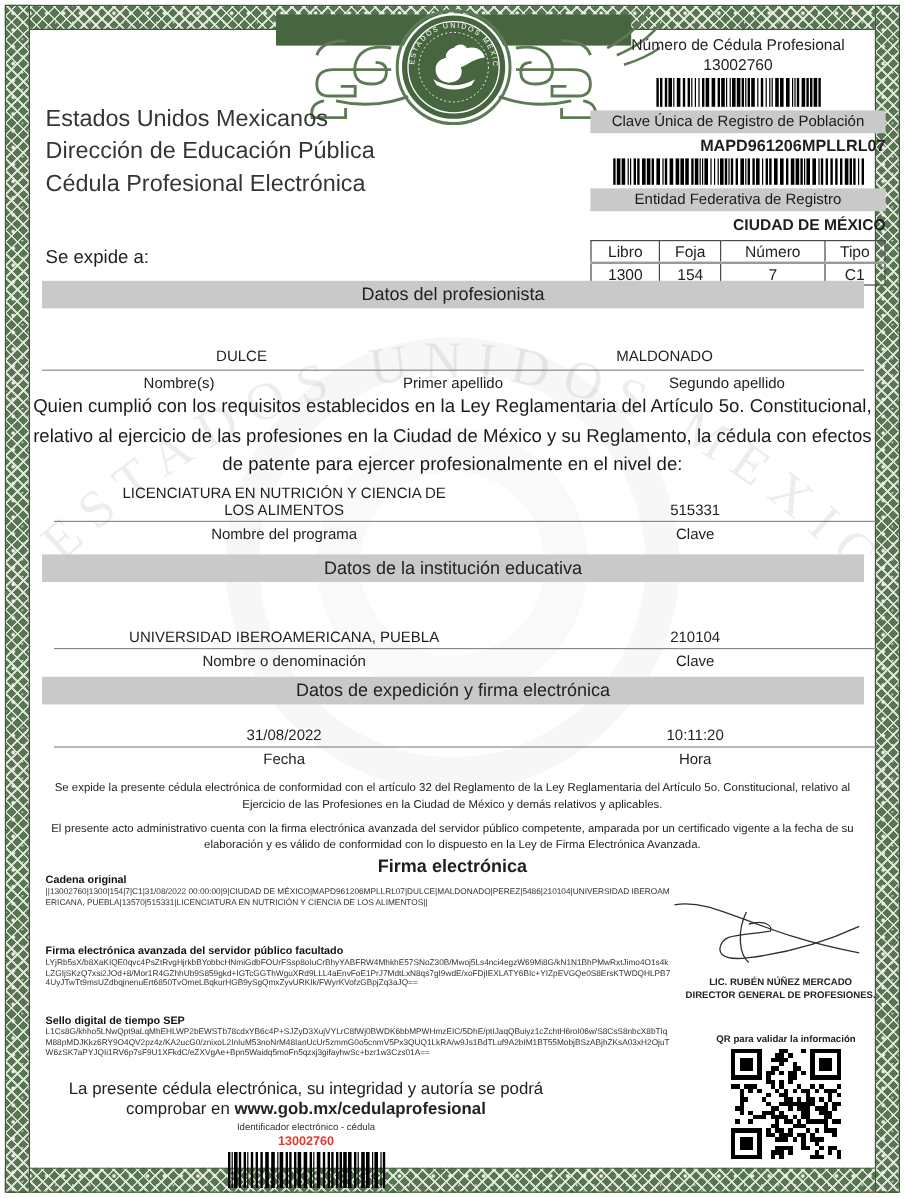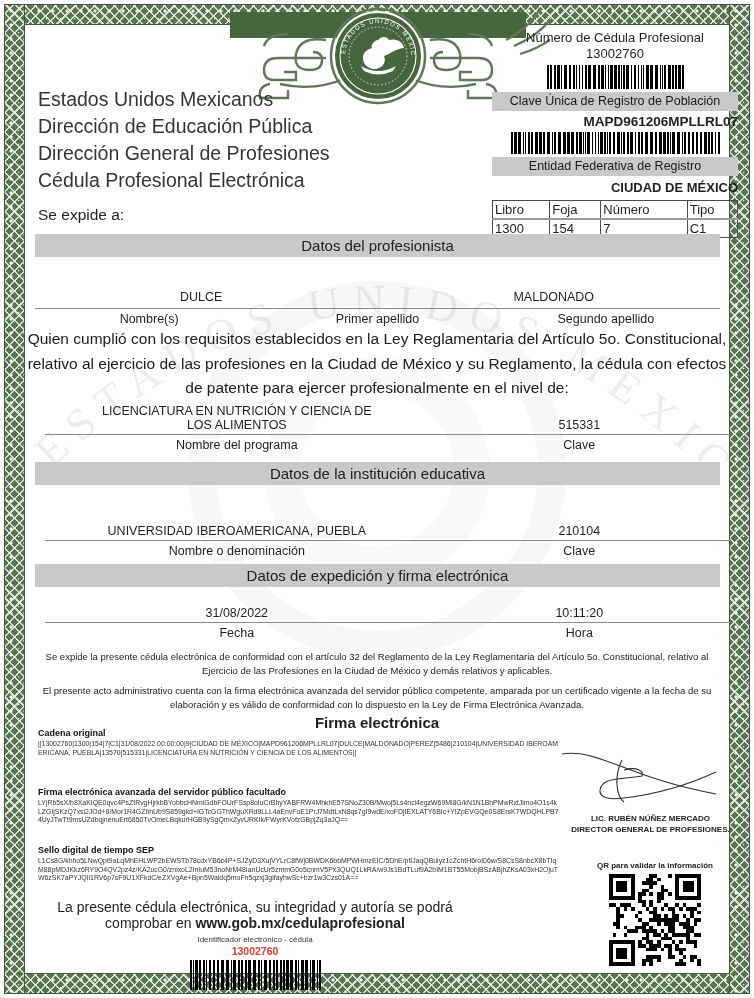--- a/index.html
+++ b/index.html
@@ -31,21 +31,21 @@
   .num-value{font-size:13px;margin-top:1px;}
   .barcode{display:flex;align-items:stretch;justify-content:center;}
   .barcode i{background:#000;height:100%;display:block;}
   .bc1{width:172px;height:24px;margin:4px auto 2px auto;}
   .gray-bar{background:#c9c9c9;height:19px;line-height:19px;text-align:center;
             font-size:12.5px;color:#1a1a1a;margin-top:3px;}
   .bold-right{font-weight:bold;text-align:right;font-size:13.5px;margin-top:3px;}
   .bc2{width:246px;height:22px;margin-top:3px;}
   .entity-value{font-weight:bold;text-align:right;font-size:13px;margin-top:4px;}
   table.reg{width:100%;border-collapse:collapse;margin-top:5px;}
-  table.reg td{border:1px solid #4a4a4a;text-align:left;font-size:13px;padding:1px 2px;}
+  table.reg td{border:1px solid #4a4a4a;text-align:center;font-size:13px;padding:1px 2px;}
   table.reg tr.hdr td{border-bottom:2px solid #9a9a9a;}
 
   .section-bar{left:35px;width:685px;height:23px;line-height:23px;background:#c9c9c9;
                text-align:center;font-size:15px;color:#222;}
   .names-row{left:35px;width:685px;display:flex;}
   .names-row>div{flex:1;text-align:center;font-size:12.5px;}
   .rule-row{border-bottom:1px solid #8a8a8a;padding-bottom:4px;gap:20px;}
   .labels-row{padding-top:3px;}
   .statement{left:27px;width:700px;font-size:15.5px;line-height:24.5px;text-align:center;color:#1b1b1b;}
 
@@ -128,21 +128,20 @@
       <g fill="#ffffff">
         <path d="M172 36 c3 -4 9 -4 11 0 c8 -2 14 2 15 8 c-10 1 -13 6 -20 8 c2 5 0 10 -5 12 c-8 3 -16 -2 -16 -10 c0 -7 6 -9 9 -10 c-2 -3 3 -8 6 -8 z"></path>
         <path d="M155 62 q17 10 35 0 l-3 5 q-15 7 -29 0 z"></path>
       </g>
     </g>
   </svg>
 
   <div class="abs titles">
     <div>Estados Unidos Mexicanos</div>
     <div>Dirección de Educación Pública</div>
-    <div>Dirección General de Profesiones</div>
     <div>Cédula Profesional Electrónica</div>
   </div>
   <div class="abs issued">Se expide a:</div>
 
   <div class="abs right-col">
     <div class="center num-label">Número de Cédula Profesional</div>
     <div class="center num-value">13002760</div>
     <div class="barcode bc1">
         <i style="width:2px;margin-right:1px"></i>
         <i style="width:2px;margin-right:2px"></i>

